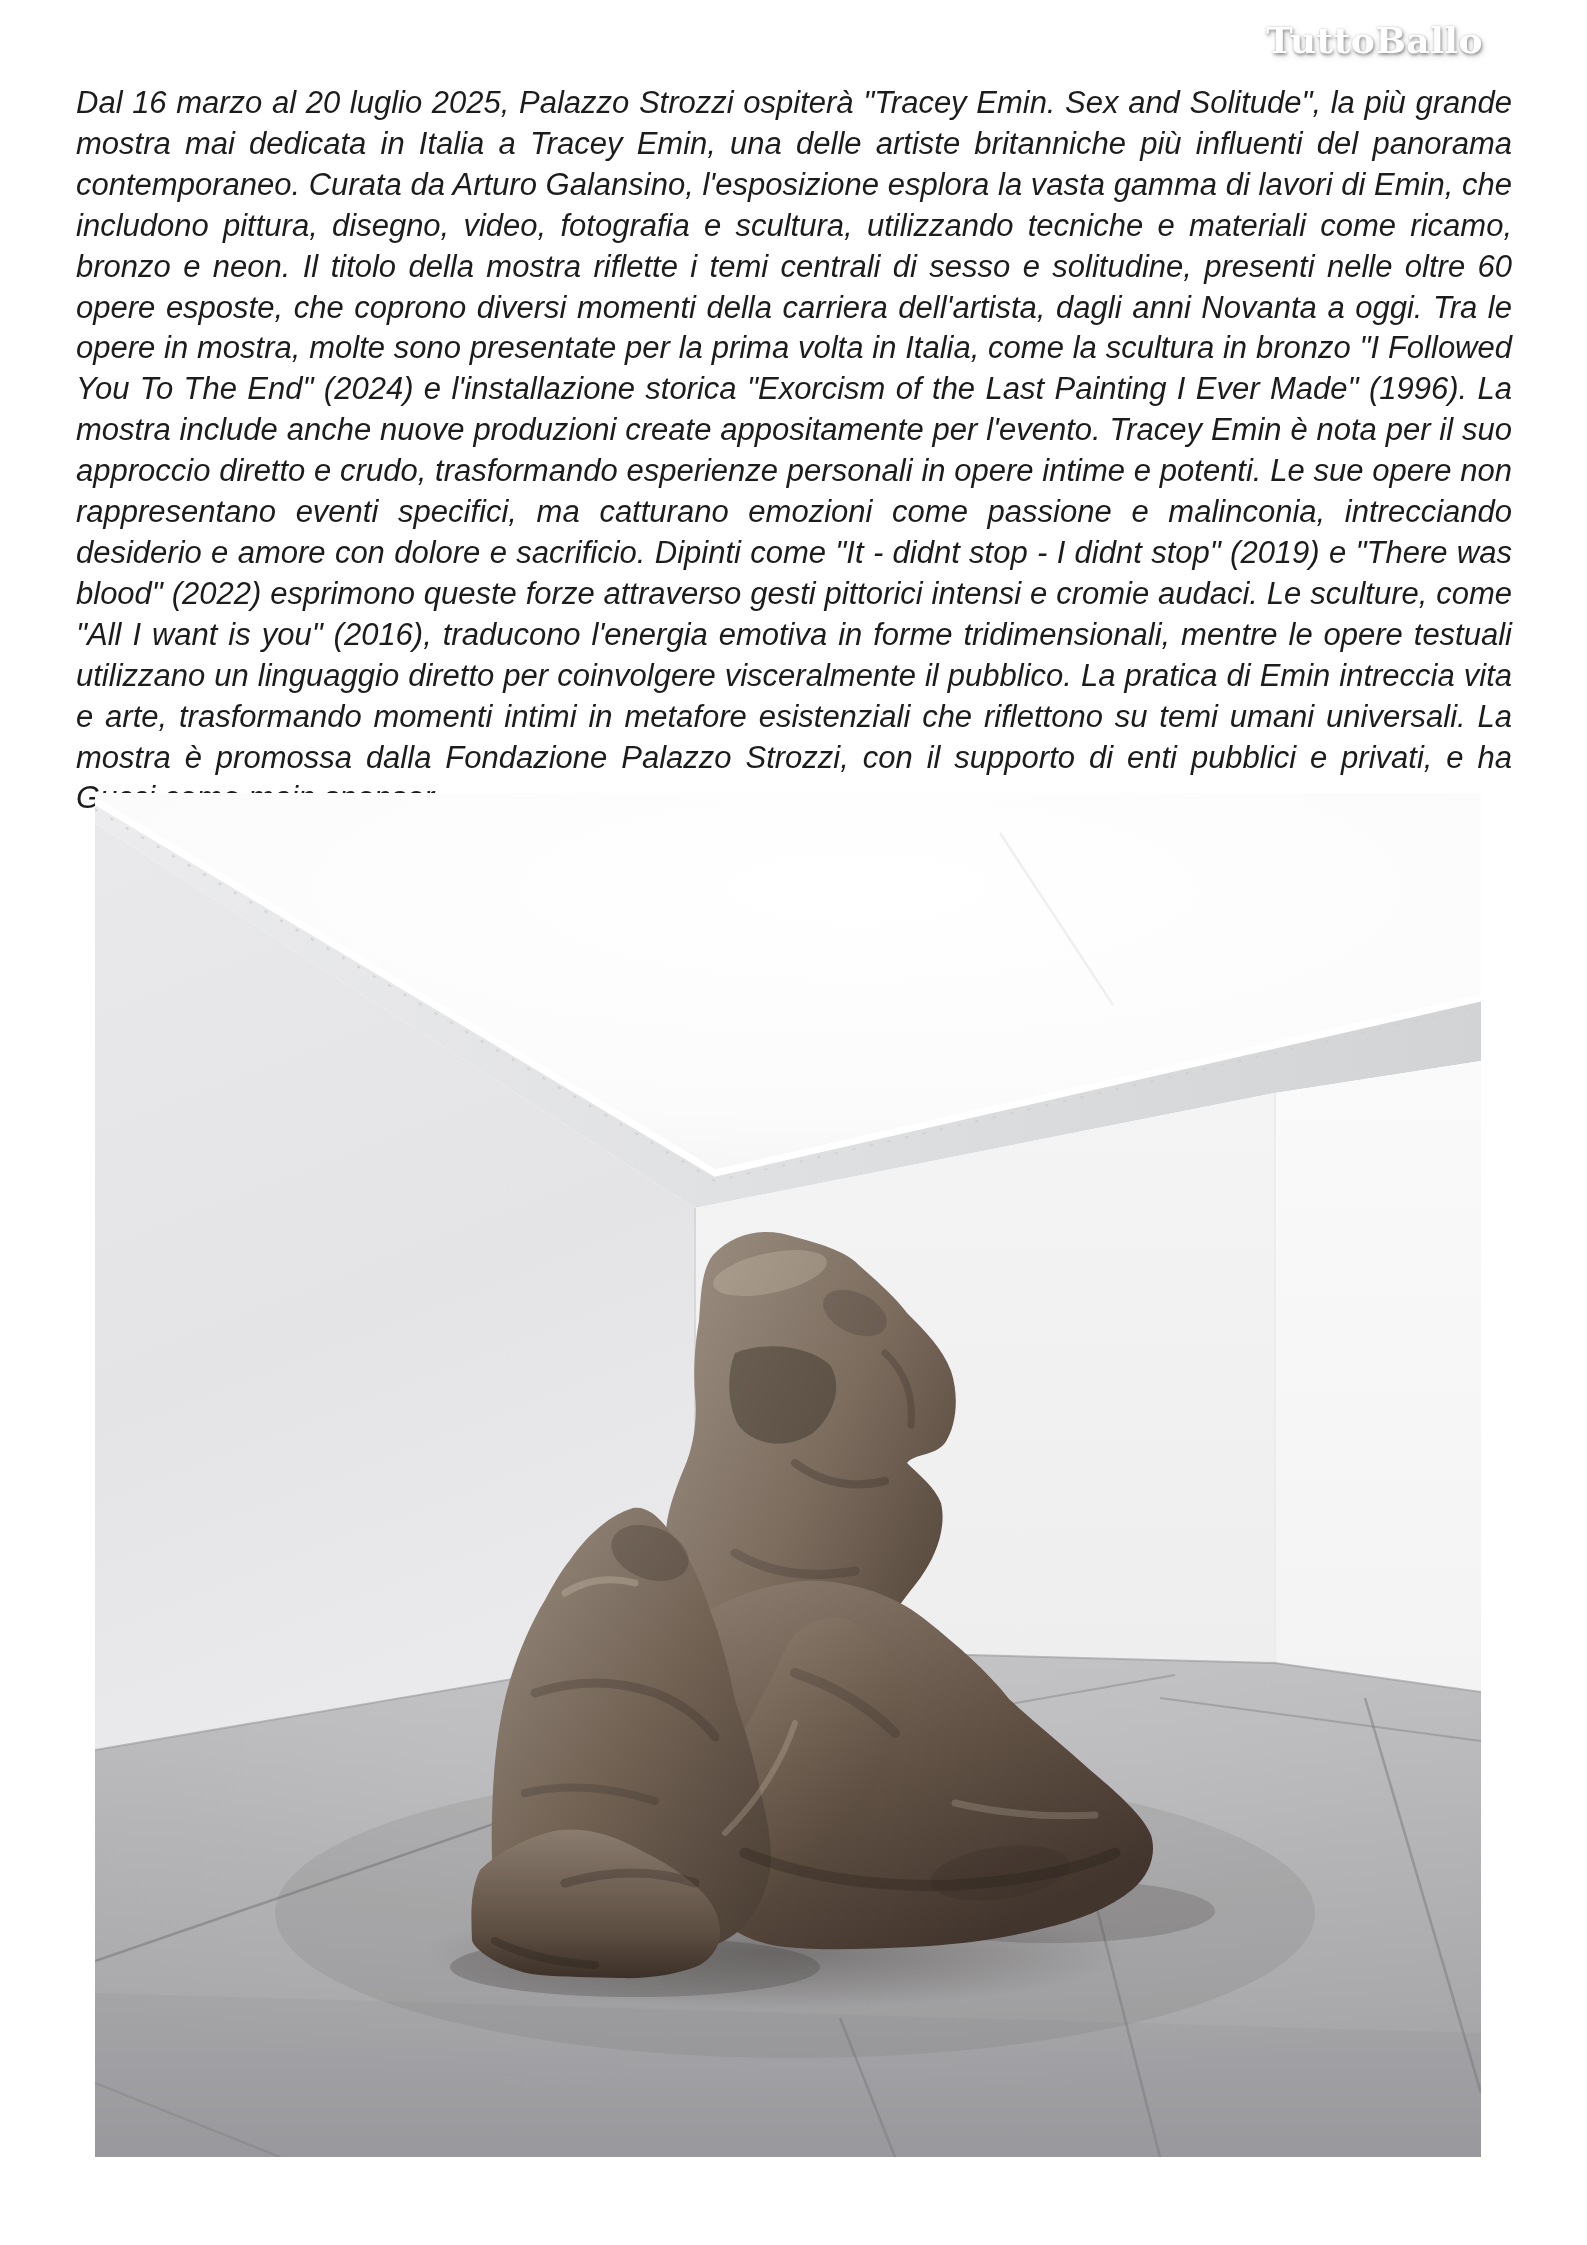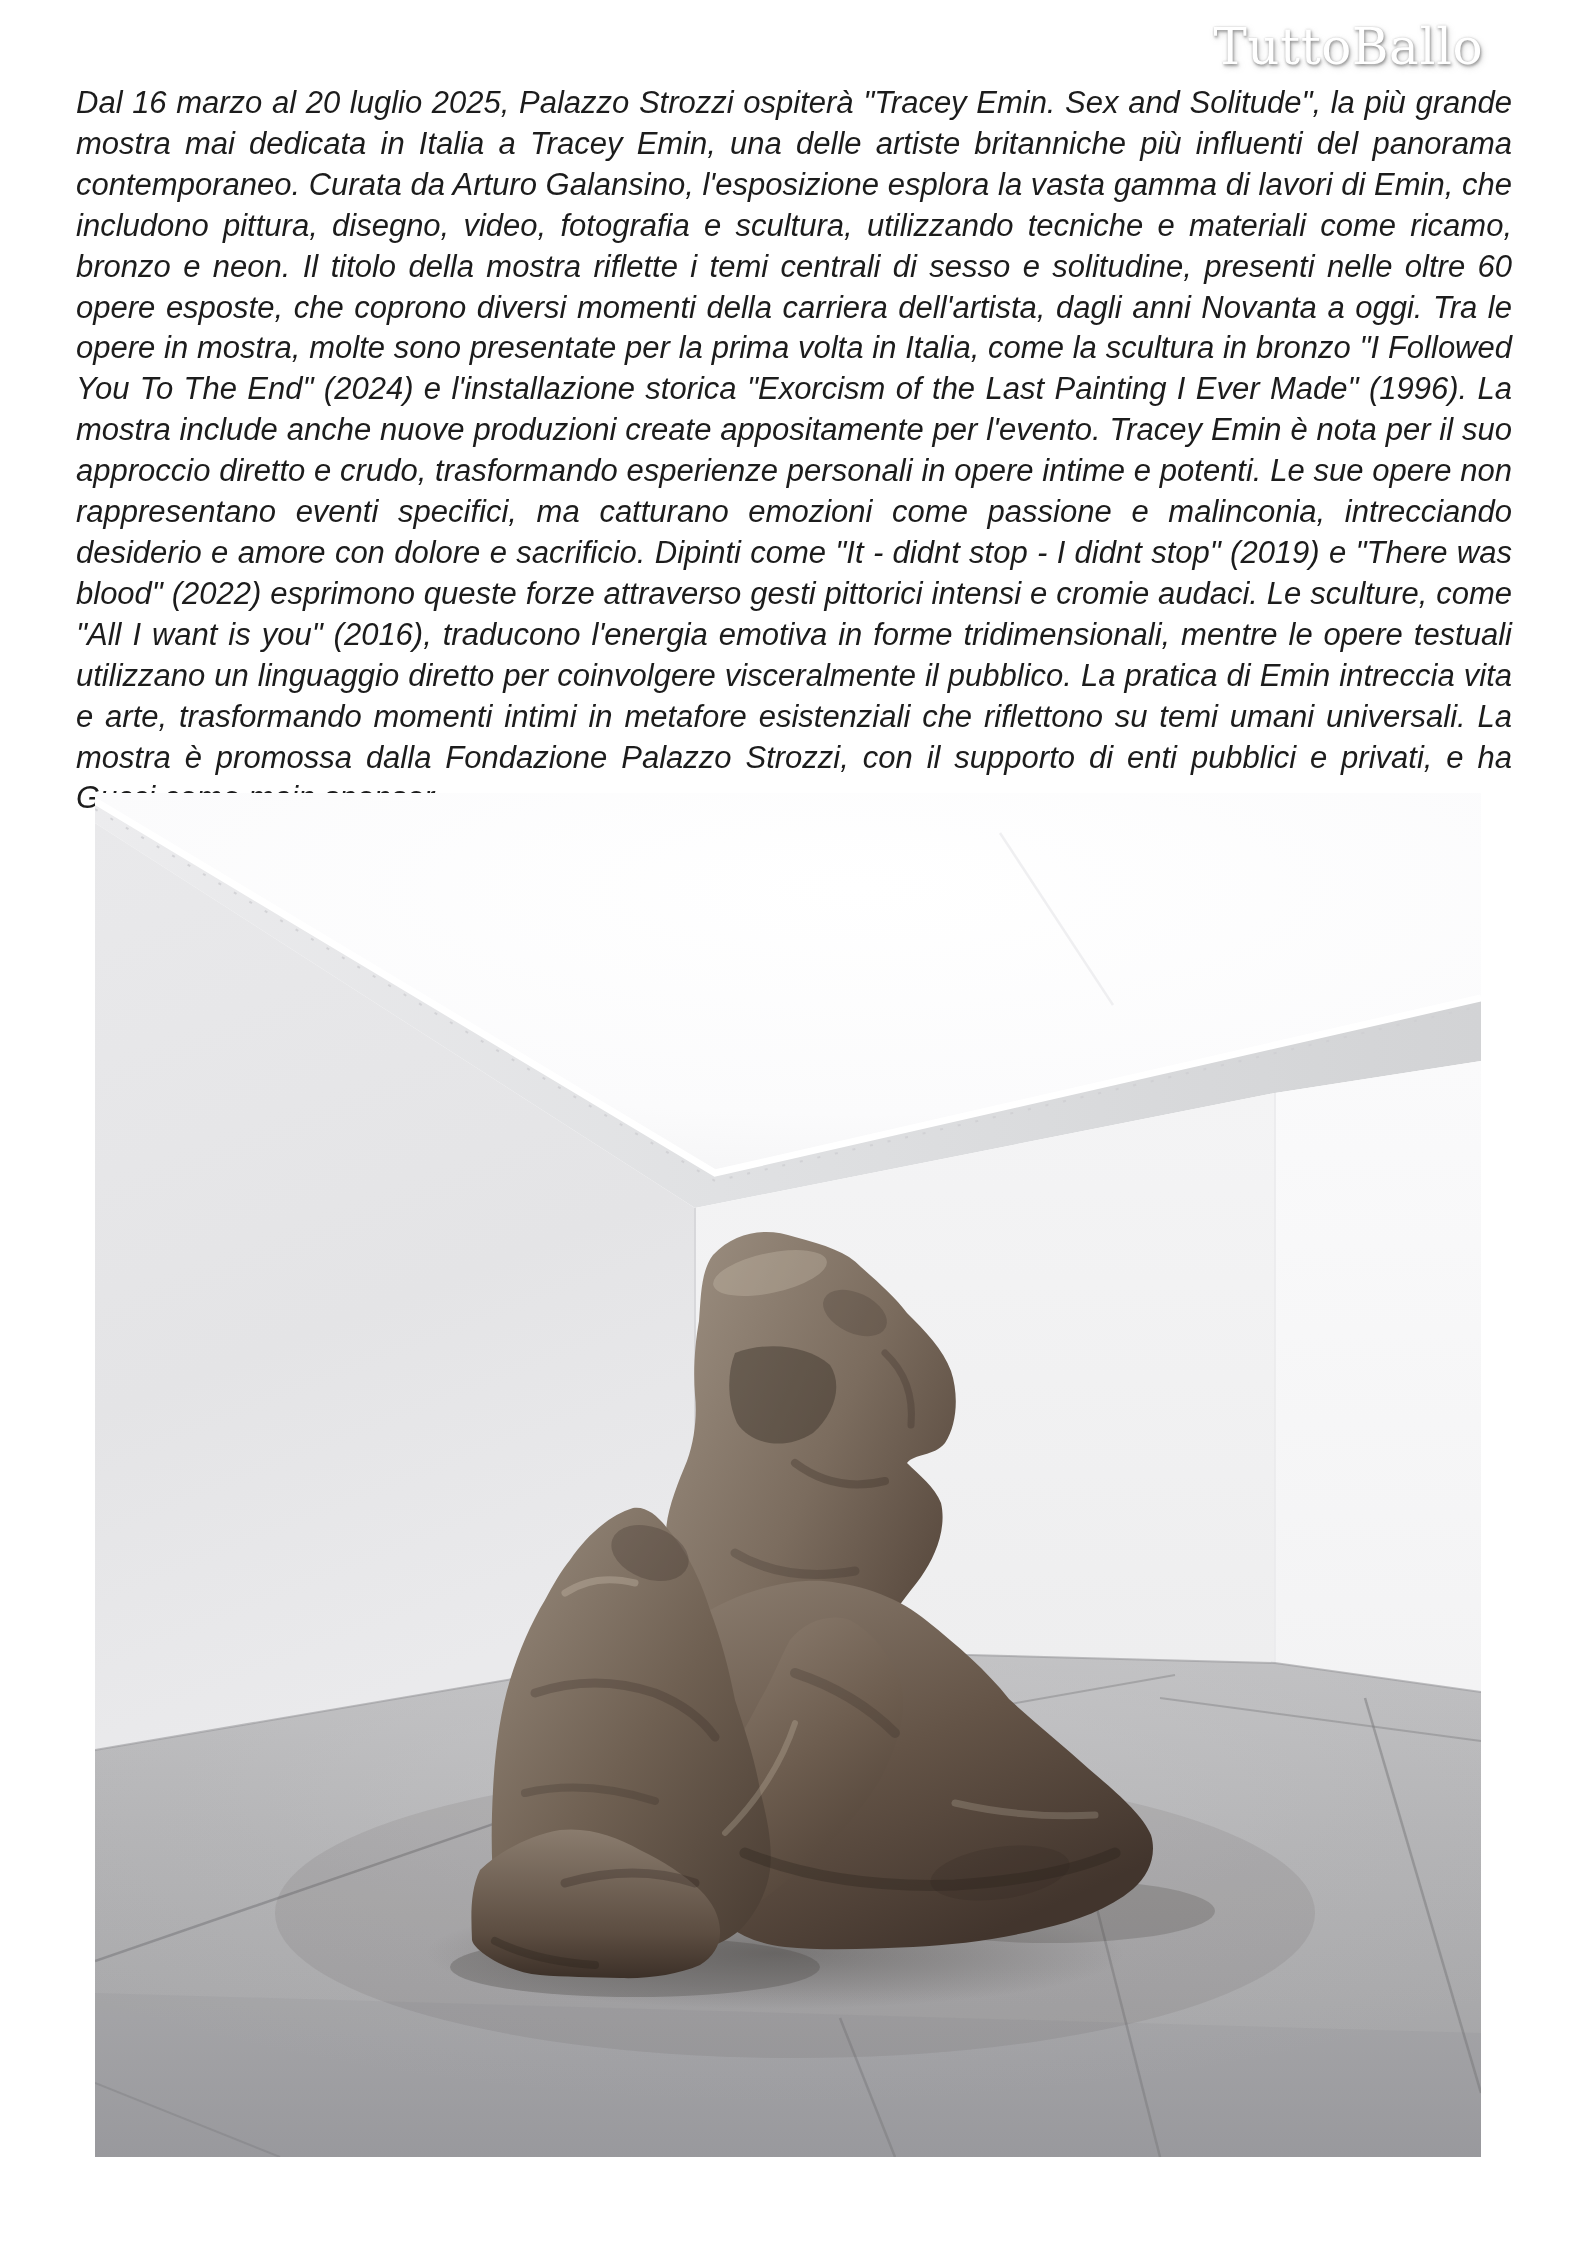--- a/index.html
+++ b/index.html
@@ -8,22 +8,22 @@
     width: 1587px; height: 2245px;
     background: #ffffff;
     position: relative;
     overflow: hidden;
     font-family: "Liberation Sans", sans-serif;
   }
   .logo {
     position: absolute;
     top: 22px; right: 104px;
     font-family: "DejaVu Serif", "Liberation Serif", serif;
-    font-weight: 400;
-    font-size: 50px;
+    font-weight: 700;
+    font-size: 36px;
     line-height: 1;
     color: #ffffff;
     letter-spacing: 0.5px;
     text-shadow: 1px 2px 3px rgba(110,110,110,0.65), 0 0 2px rgba(140,140,140,0.45), 2px 3px 6px rgba(150,150,150,0.35);
   }
   .body-text {
     position: absolute;
     left: 76px; top: 83px;
     width: 1436px;
     margin: 0;

